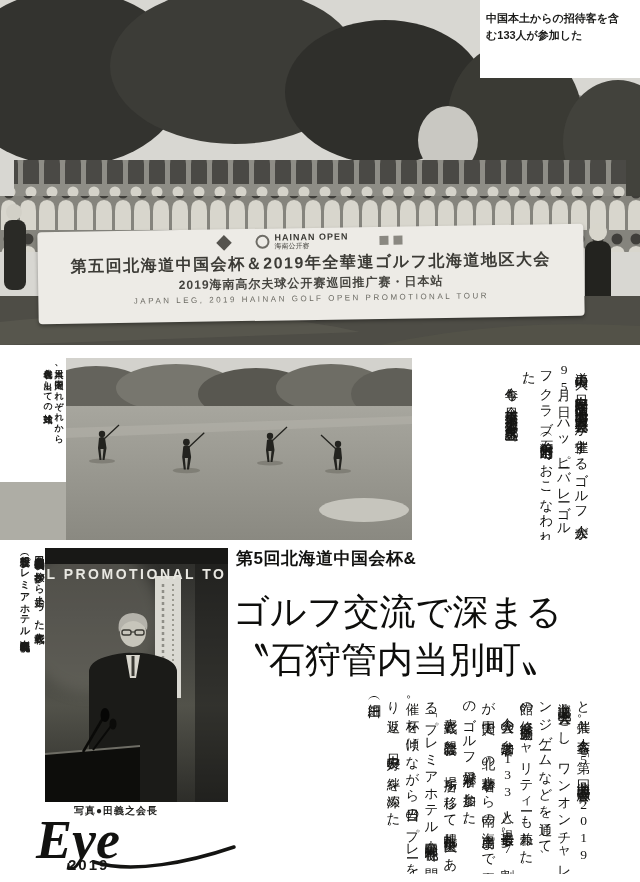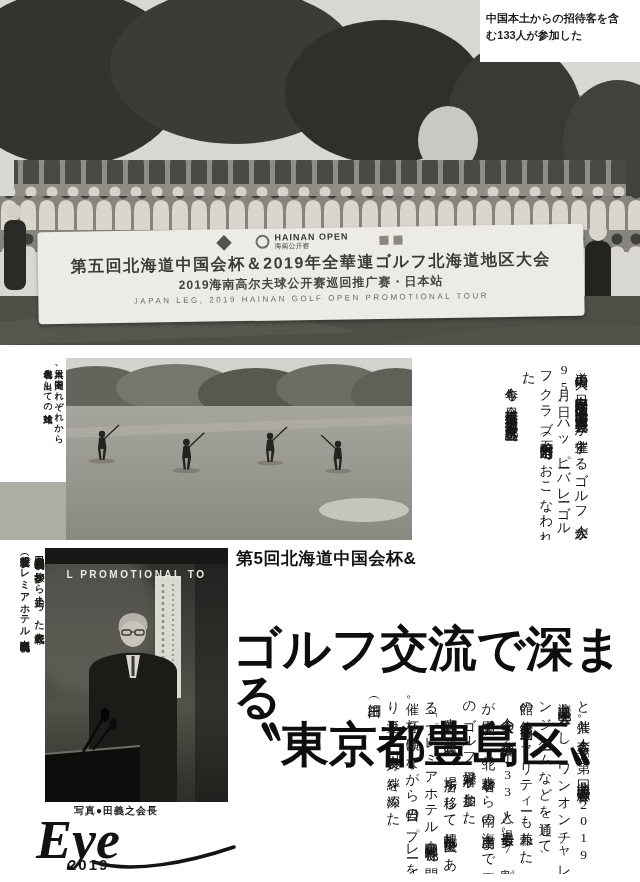--- a/index.html
+++ b/index.html
@@ -20,47 +20,47 @@
   .emblem { width:11px; height:11px; background:#55534e; transform:rotate(45deg); }
   .hainan { display:flex; align-items:center; gap:5px; }
   .ring { width:10px; height:10px; border:2px solid #6e6c66; border-radius:50%; display:inline-block; }
   .hainan-txt { display:flex; flex-direction:column; line-height:1; text-align:left; }
   .hainan-l1 { font-size:9px; font-weight:bold; letter-spacing:1px; color:#3a3934; }
   .hainan-l2 { font-size:7px; color:#4a4944; }
   .sponsors i { display:inline-block; width:9px; height:9px; background:#8a8881; margin-left:5px; }
   .b-line1 { font-size:16px; font-weight:bold; letter-spacing:1.5px; color:#3c3b36; margin-top:2px; white-space:nowrap; }
   .b-line2 { font-size:12px; font-weight:bold; letter-spacing:1px; color:#45443f; margin-top:1px; white-space:nowrap; }
   .b-line3 { font-size:8px; letter-spacing:2.5px; color:#6c6b64; margin-top:2px; white-space:nowrap; }
-  .caption-notch { position:absolute; right:0; top:0; width:160px; height:62px; background:#ffffff; }
+  .caption-notch { position:absolute; right:0; top:0; width:160px; height:78px; background:#ffffff; }
   .h-caption { margin:10px 6px 0 6px; font-size:11px; font-weight:bold; line-height:1.55; white-space:pre-line; color:#1c1c1a; }
   
   .v-sans {
     writing-mode:vertical-rl; text-orientation:upright; white-space:pre-line;
     font-family:"Liberation Sans", sans-serif; font-weight:bold; color:#1c1c1a;
   }
   .v-serif {
     writing-mode:vertical-rl; text-orientation:upright; white-space:pre-line;
     font-family:"Liberation Serif", serif; color:#151513;
   }
   
   .tee-caption { position:absolute; left:40px; top:362px; height:130px; width:24px; font-size:9px; line-height:11px; letter-spacing:.5px; }
   .tee-photo { position:absolute; left:66px; top:358px; width:346px; height:182px; overflow:hidden; background:#9b9a93; }
   .tee-ext { position:absolute; left:0; top:482px; width:66px; height:58px; background:#aeada5; }
   .body1 { position:absolute; left:414px; top:362px; width:176px; height:178px; font-size:13.5px; letter-spacing:1.2px; line-height:17.5px; overflow:hidden; }
   
   .kicker { position:absolute; left:236px; top:549px; font-weight:bold; font-size:17px; line-height:20px; letter-spacing:.5px; color:#121210;text-align:right; }
-  .headline { position:absolute; left:233px; top:588px; font-weight:700; font-size:48px; line-height:48px; letter-spacing:0; color:#0e0e0c;margin-top:37px; }
+  .headline { position:absolute; left:233px; top:588px; font-weight:400; font-size:36px; line-height:48px; letter-spacing:0; color:#0e0e0c; }
   
   .podium-caption { position:absolute; left:14px; top:548px; width:32px; height:252px; font-size:10px; line-height:14.5px; letter-spacing:.4px; }
   .podium-photo {
     position:absolute; left:45px; top:548px; width:183px; height:254px; overflow:hidden;
     background:linear-gradient(180deg,#2b2b28 0%,#3e3e3a 28%,#52524a 62%,#2d2d29 100%);
   }
   .backdrop-band { position:absolute; left:0; top:0; width:100%; height:16px; background:#181816; display:flex; align-items:center; justify-content:center; }
-  .backdrop-band span { font-size:10px; font-weight:bold; letter-spacing:2.5px; color:#e9e8e2;margin-top:36px; }
+  .backdrop-band span { font-size:14px; font-weight:bold; letter-spacing:2.5px; color:#e9e8e2;margin-top:36px; }
   .podium-photo svg { position:absolute; left:0; top:0; }
   
   .body2 { position:absolute; left:230px; top:692px; width:363px; height:182px; font-size:13.5px; letter-spacing:1.6px; line-height:19px; overflow:hidden; }
   
   .credit { position:absolute; left:28px; top:798px; width:212px; height:84px; }
   .photo-credit { position:absolute; left:46px; top:6px; font-size:10px; font-weight:bold; letter-spacing:1px; color:#222220; }
   .eye-svg { position:absolute; left:0; top:0; }
   .logo-year { position:absolute; left:40px; top:58px; font-size:15px; font-weight:bold; letter-spacing:2px; color:#161614; }
 </style>
 </head>
@@ -170,21 +170,21 @@
   <div class="tee-ext"></div>
 
   <div class="body1 v-serif">道内最大の日中友好民間交流団体・北海道中国会（田義之会長）が主催するゴルフ大会が9月5日、ハッピーバレーゴルフクラブ（石狩管内当別町）でおこなわれた。
 　今年も全日本華僑華人連合会（本部・東京都豊島区）</div>
 
   <div class="kicker">
     <div>第5回北海道中国会杯&amp;</div>
   </div>
   <div class="headline">
     <div>ゴルフ交流で深まる</div>
-    <div>〝東京都豊島区〟</div>
+    <div>〝石狩管内当別町〟</div>
   </div>
 
   <div class="podium-caption v-sans">田義之北海道中国会代表の挨拶から始まった表彰式と
 懇親会（プレミアホテル中島公園札幌）</div>
 
   <div class="podium-photo">
     <svg width="183" height="254" viewBox="0 0 183 254">
       <defs>
           <filter id="soft">
             <feGaussianBlur stdDeviation="7"></feGaussianBlur>

